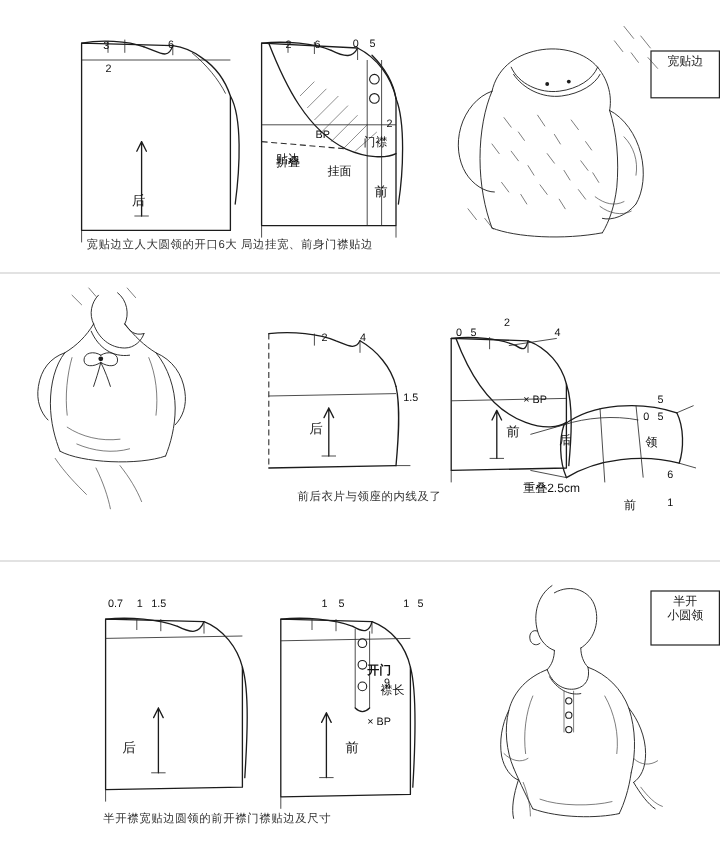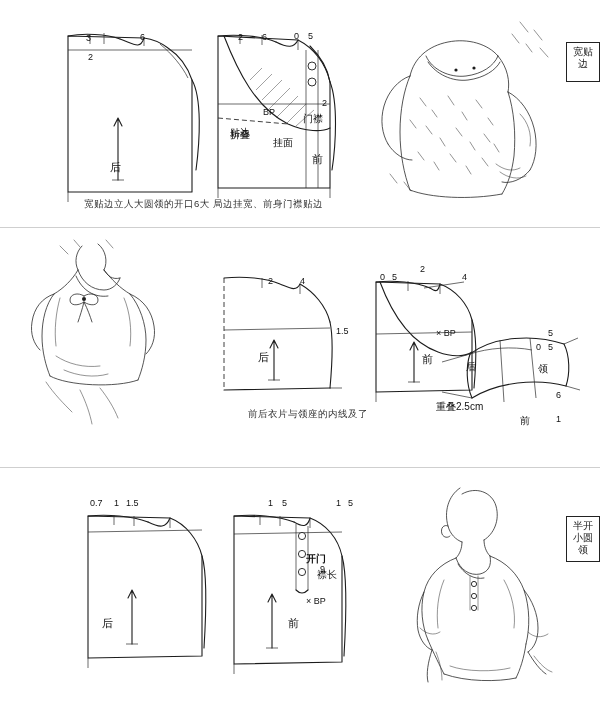--- a/index.html
+++ b/index.html
@@ -21,21 +21,21 @@
 
   
   .tab{
     position:absolute;right:0;
     border:1px solid #222;
     background:#fff;
     font-size:10px;
     line-height:12px;
     text-align:center;
     padding:3px 2px;
-    width:34px;
+    width:58px;
     box-sizing:border-box;
   }
   .tab span{display:block;}
 
   .cap{
     position:absolute;
     font-size:9.5px;
     color:#333;
     letter-spacing:.5px;
     white-space:nowrap;
@@ -136,21 +136,21 @@
       <path class="sketch-fine" d="M150,100 C158,108 162,120 160,132"></path>
       <path class="sketch-fine" d="M126,150 C134,156 142,158 150,154"></path>
       <path class="sketch-fine" d="M130,158 C138,164 148,166 156,162"></path>
       <circle class="dot" cx="86" cy="56" r="1.6"></circle>
       <circle class="dot" cx="104" cy="54" r="1.6"></circle>
       <path class="sketch-fine" d="M50,84 l6,8 M62,96 l5,7 M78,82 l6,9 M92,98 l5,8 M106,86 l6,8 M118,104 l5,7 M56,112 l6,8 M70,124 l5,8 M86,114 l6,8 M100,128 l5,8 M114,120 l6,8 M48,138 l6,8 M64,148 l5,8 M80,140 l6,8 M96,152 l5,8 M112,144 l6,8 M124,130 l5,8 M40,106 l6,8"></path>
       <path class="sketch-fine" d="M150,8 l8,10 M164,16 l8,10 M142,20 l7,9 M170,34 l8,9 M156,30 l6,8"></path>
       <path class="sketch-fine" d="M20,160 l7,9 M34,168 l7,9"></path>
     </svg>
 
-    <div class="cap" style="left:84px;top:198px;">宽贴边立人大圆领的开口6大  局边挂宽、前身门襟贴边</div>
+    <div class="cap" style="left:72px;top:198px;">宽贴边立人大圆领的开口6大  局边挂宽、前身门襟贴边</div>
   </div>
 
   <div class="sep" style="top:227px;"></div>
 
   <div class="row row2">
 
 
     <svg width="190" height="210" style="left:20px;top:8px;">
       <path class="sketch" d="M62,10 C56,16 54,26 58,34"></path>
       <path class="sketch" d="M78,8 C86,14 88,26 84,34"></path>
@@ -235,21 +235,21 @@
     <div class="lbl cn" style="left:436px;top:172px;">重叠2.5cm</div>
     <div class="lbl cn" style="left:538px;top:134px;">领</div>
 
     <div class="cap" style="left:248px;top:180px;">前后衣片与领座的内线及了</div>
   </div>
 
   <div class="sep" style="top:467px;"></div>
 
   <div class="row row3">
 
-    <div class="tab" style="top:24px;height:46px;margin-top:24px;">
+    <div class="tab" style="top:24px;height:46px;">
       <span>半开</span>
       <span>小圆领</span>
     </div>
 
     <svg width="175" height="180" style="left:80px;top:30px;">
       <path class="ink" d="M8,18 L8,160 L122,158 L122,58 C118,42 106,26 90,20 L8,18 Z"></path>
       <path class="ink" d="M8,18 C28,16 52,18 68,24"></path>
       <path class="ink" d="M68,24 C80,30 86,30 90,20"></path>
       <path class="ink-thin" d="M8,34 L122,32"></path>
       <path class="ink-thin" d="M34,17 L34,27"></path>
@@ -318,15 +318,16 @@
       <path class="sketch-fine" d="M128,156 C134,162 142,162 148,158"></path>
       <path class="sketch" d="M32,174 C28,186 26,198 28,206"></path>
       <path class="sketch" d="M128,176 C134,186 140,194 146,198"></path>
       <path class="sketch-fine" d="M36,176 C40,186 42,196 42,204"></path>
       <path class="sketch-fine" d="M134,180 C140,188 146,194 152,196"></path>
       <path class="sketch-fine" d="M44,104 C38,118 36,136 38,152"></path>
       <path class="sketch-fine" d="M104,104 C112,118 116,136 114,152"></path>
       <path class="sketch-fine" d="M50,190 C66,196 94,196 110,192"></path>
     </svg>
 
+    <div class="cap" style="left:86px;top:208px;">半开襟宽贴边圆领的前开襟门襟贴边及尺寸</div>
   </div>
 
 </div>
 
 </body></html>

